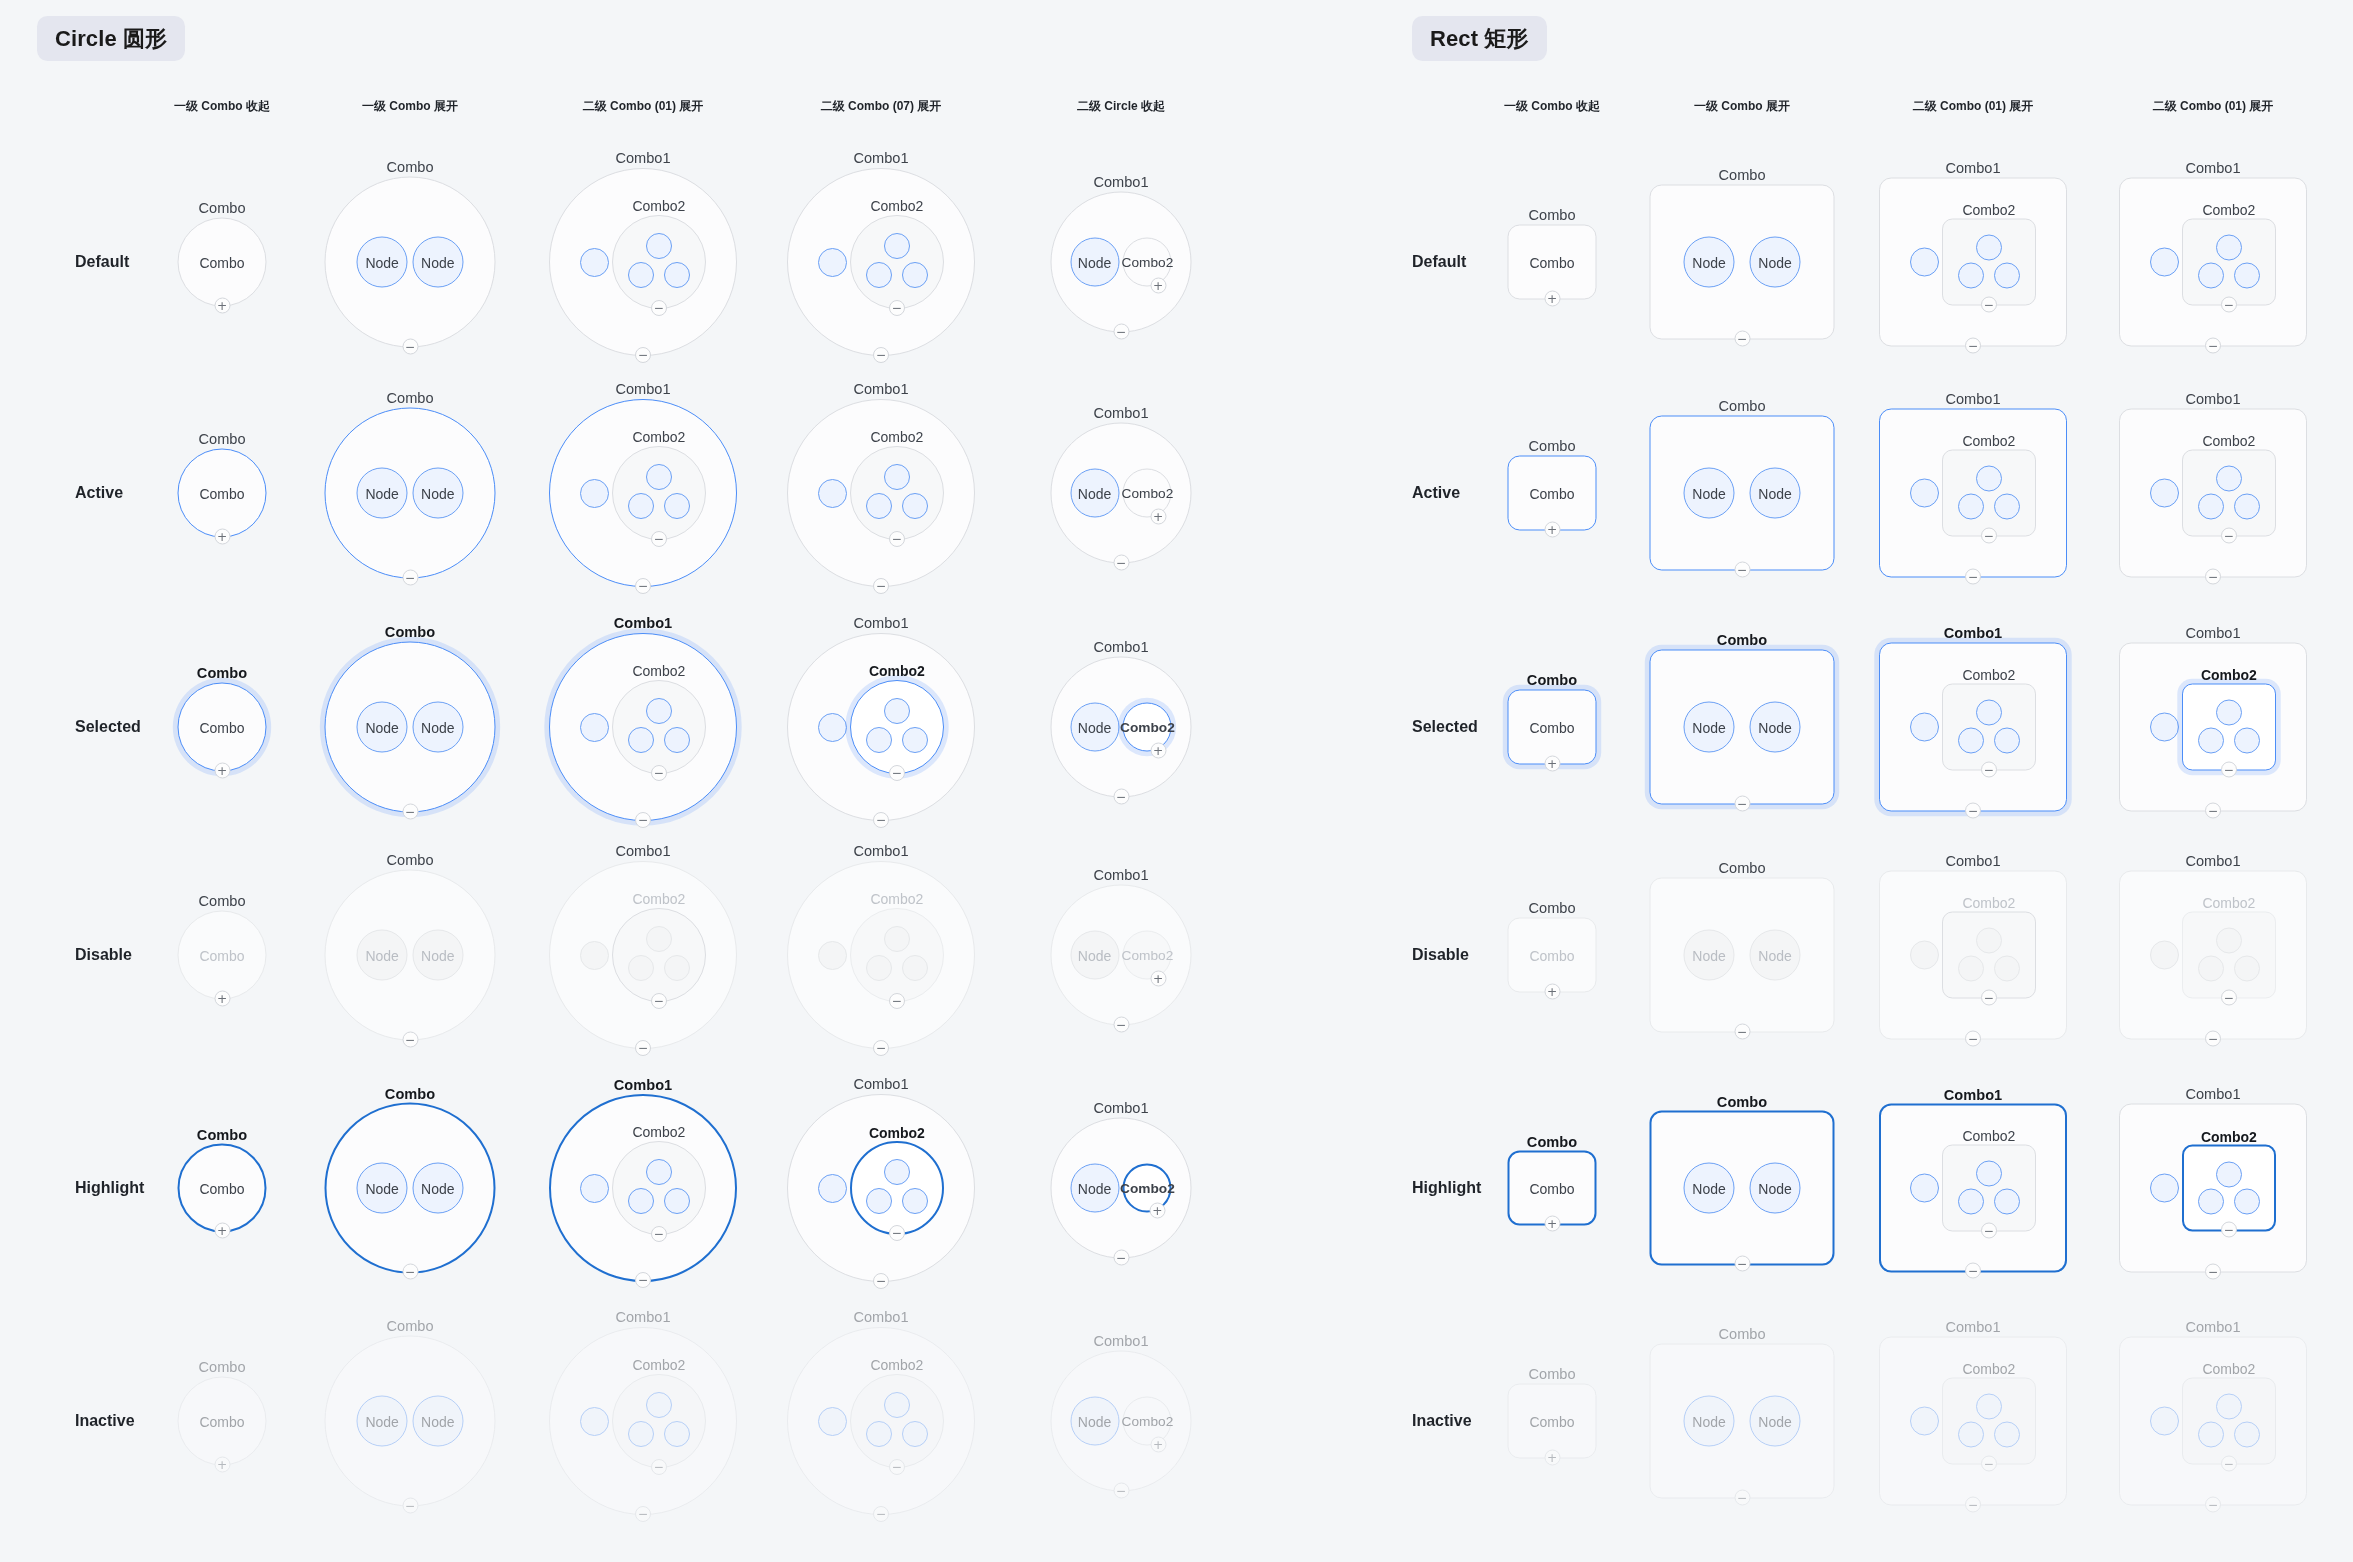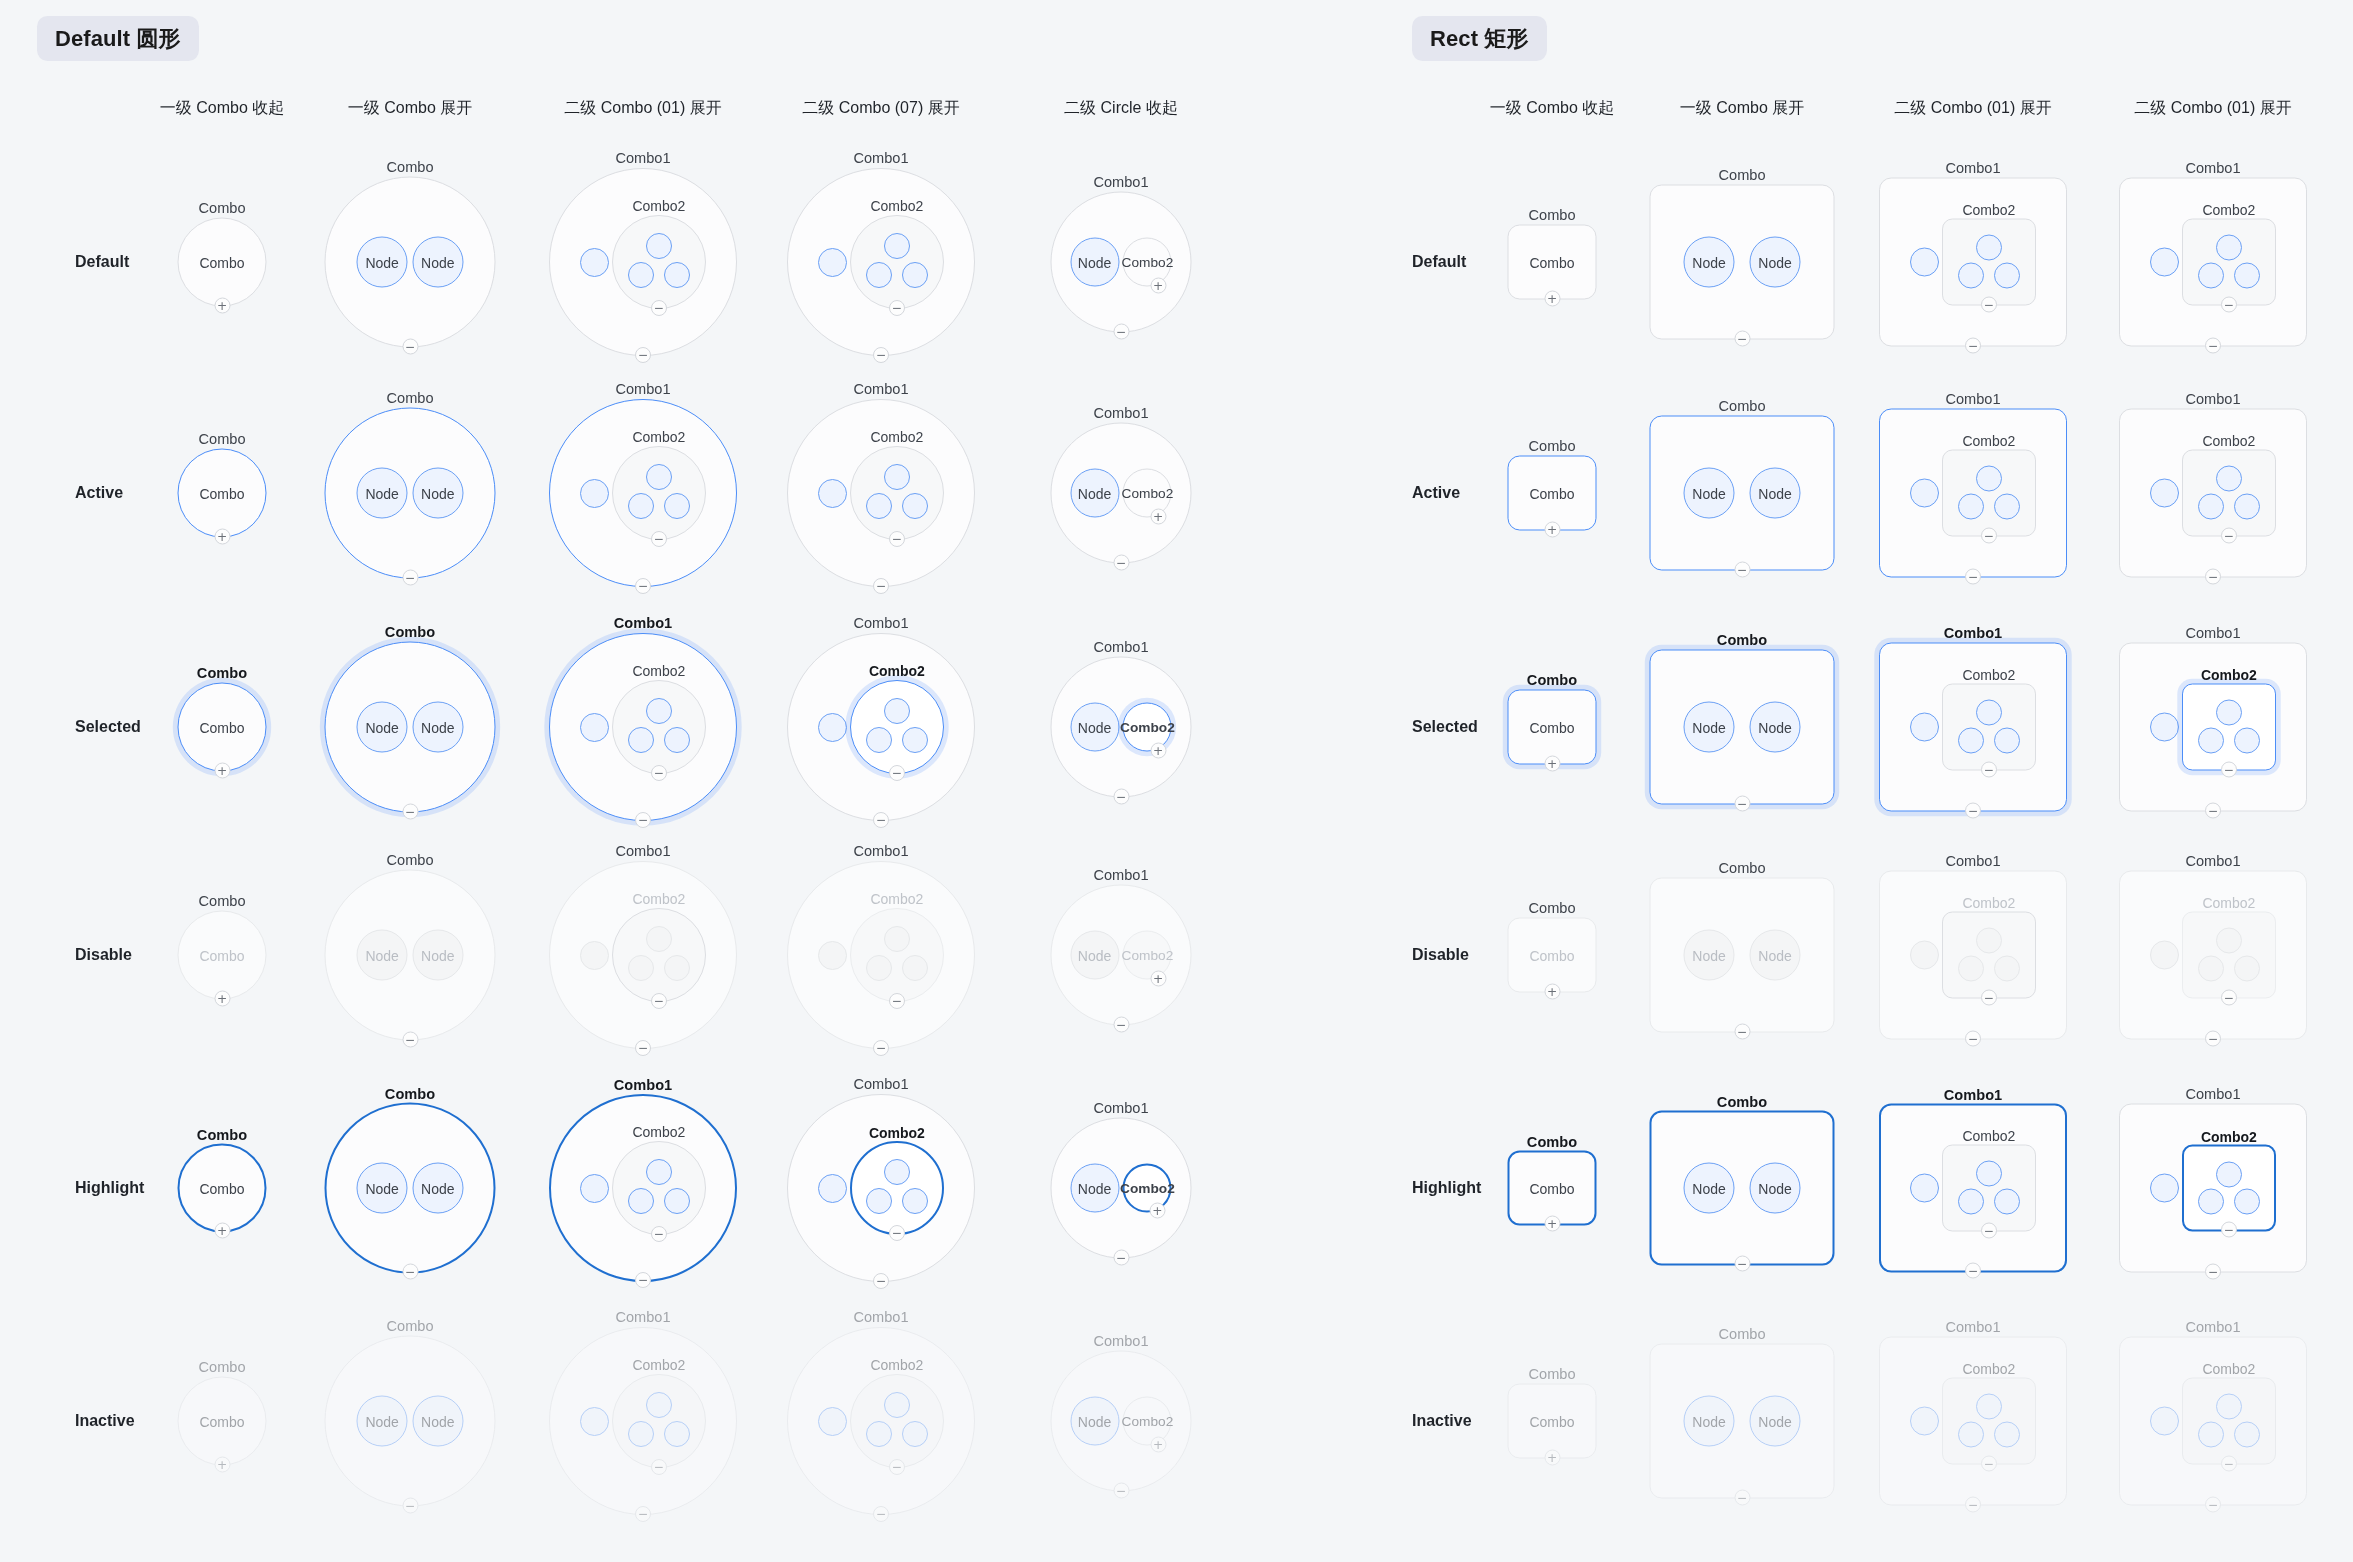--- a/index.html
+++ b/index.html
@@ -19,22 +19,22 @@
     border-radius:10.4px;
     padding:7.5px 18px;
     font-size:22px;
     font-weight:700;
     color:#1a1a1a;
     letter-spacing:0.1px;
     white-space:nowrap;
   }
   .col-head{
     position:absolute;
-    font-size:16px;
-    font-weight:400;
+    font-size:12px;
+    font-weight:700;
     color:#1f2329;
     white-space:nowrap;
     transform:translateX(-50%);
   }
   .row-head{
     position:absolute;
     font-size:16px;
     font-weight:700;
     color:#1f2329;
     white-space:nowrap;
@@ -133,21 +133,21 @@
   .triad .d2{ left:16%; top:50%; }
   .triad .d3{ right:16%; top:50%; }
 
   .row-inner{ display:flex; align-items:center; justify-content:center; gap:var(--g,12.2px); width:100%; height:100%; }
   .faded{ opacity:.45; }
 </style>
 </head>
 <body>
 
 <div id="stage">
-    <div class="section-title" style="left: 37px; top: 16px;">Default 圆形</div>
+    <div class="section-title" style="left: 37px; top: 16px;">Circle 圆形</div>
     <div class="section-title" style="left: 1412px; top: 16px;">Rect 矩形</div>
     <div class="col-head" style="left: 222px; top: 98px;">一级 Combo 收起</div>
     <div class="col-head" style="left: 410px; top: 98px;">一级 Combo 展开</div>
     <div class="col-head" style="left: 643px; top: 98px;">二级 Combo (01) 展开</div>
     <div class="col-head" style="left: 881px; top: 98px;">二级 Combo (07) 展开</div>
     <div class="col-head" style="left: 1121px; top: 98px;">二级 Circle 收起</div>
     <div class="col-head" style="left: 1552px; top: 98px;">一级 Combo 收起</div>
     <div class="col-head" style="left: 1742px; top: 98px;">一级 Combo 展开</div>
     <div class="col-head" style="left: 1973px; top: 98px;">二级 Combo (01) 展开</div>
     <div class="col-head" style="left: 2213px; top: 98px;">二级 Combo (01) 展开</div>

